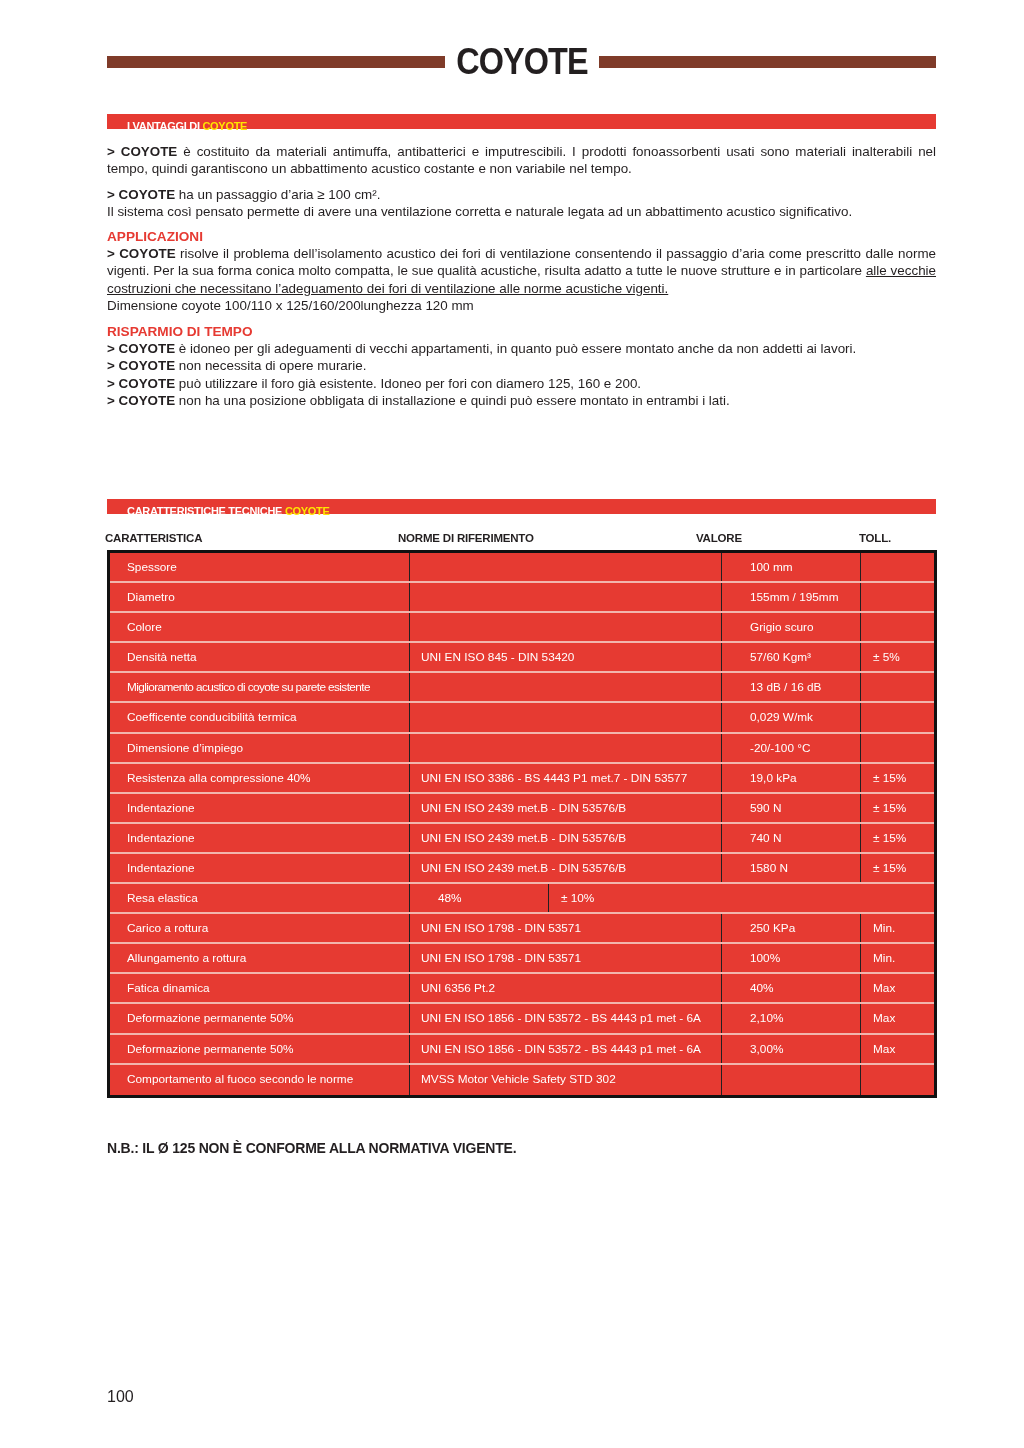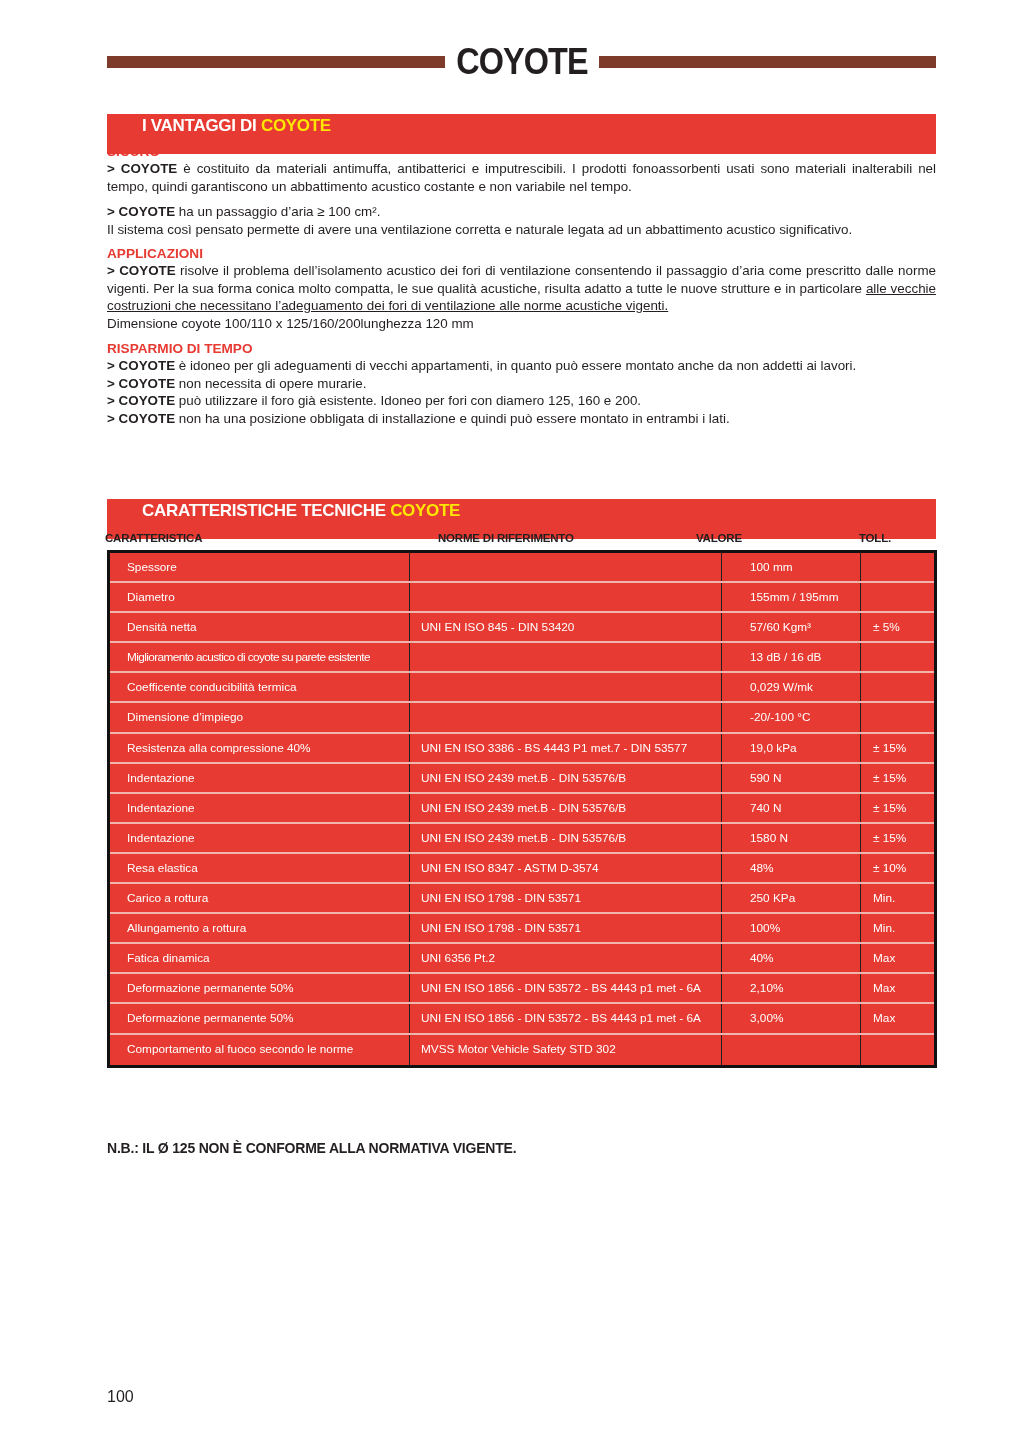--- a/index.html
+++ b/index.html
@@ -2,21 +2,21 @@
 <html><head>
   <meta charset="utf-8">
   <style>
     html, body { margin: 0; padding: 0; background: #ffffff; }
     body { width: 1024px; height: 1448px; position: relative; font-family: "Liberation Sans", sans-serif; color: #231f20; overflow: hidden; }
 
     .title-row { position: absolute; left: 107px; top: 40px; width: 829px; height: 44px; display: flex; align-items: center; }
     .title-bar { flex: 1; height: 12px; background: #7f3b29; }
     .title-text { font-family: "Liberation Sans", sans-serif; font-weight: bold; font-size: 36px; letter-spacing: -1px; padding: 0 4px; color: #231f20; transform: scaleX(0.9); transform-origin: center; line-height: 44px; }
 
-    .section-band { position: absolute; left: 107px; width: 829px; height: 40px; background: #e63a32; color: #ffffff; font-weight: bold; font-size: 17px; line-height: 24px; padding-left: 35px; box-sizing: border-box; letter-spacing: -0.3px; }
+    .section-band { position: absolute; left: 107px; width: 829px; height: 15px; background: #e63a32; color: #ffffff; font-weight: bold; font-size: 11px; line-height: 24px; padding-left: 20px; box-sizing: border-box; letter-spacing: -0.3px; }
     .section-band .accent { color: #ffe600; }
 
     .body-text { position: absolute; left: 107px; width: 829px; font-size: 13.4px; line-height: 17.4px; text-align: justify; color: #231f20; }
     .body-text p { margin: 0; }
     .body-text .h { color: #e63a32; font-weight: bold; font-size: 13.6px; }
     .body-text b { font-weight: bold; }
     .body-text .u { text-decoration: underline; }
     .gap { height: 8px; }
 
     .col-head { position: absolute; top: 532px; font-weight: bold; font-size: 11.5px; color: #231f20; letter-spacing: -0.2px; }
@@ -40,21 +40,20 @@
   <div class="title-bar"></div>
   <div class="title-text">COYOTE</div>
   <div class="title-bar"></div>
 </div>
 
 <div class="section-band" style="top:114px;">
   <span>I VANTAGGI DI </span><span class="accent">COYOTE</span>
 </div>
 
 <div class="body-text" style="top:143px;">
-  <p class="h">SICURO</p>
   <p><b>&gt; COYOTE</b><span> è costituito da materiali antimuffa, antibatterici e imputrescibili. I prodotti fonoassorbenti usati sono materiali inalterabili nel tempo, quindi garantiscono un abbattimento acustico costante e non variabile nel tempo.</span></p>
   <div class="gap"></div>
   <p><b>&gt; COYOTE</b><span> ha un passaggio d’aria ≥ 100 cm².</span></p>
   <p>Il sistema così pensato permette di avere una ventilazione corretta e naturale legata ad un abbattimento acustico significativo.</p>
   <div class="gap" style="height:7px;"></div>
   <p class="h">APPLICAZIONI</p>
   <p><b>&gt; COYOTE</b><span> risolve il problema dell’isolamento acustico dei fori di ventilazione consentendo il passaggio d’aria come prescritto dalle norme vigenti. Per la sua forma conica molto compatta, le sue qualità acustiche, risulta adatto a tutte le nuove strutture e in particolare </span><span class="u">alle vecchie costruzioni che necessitano l’adeguamento dei fori di ventilazione alle norme acustiche vigenti.</span></p>
   <p>Dimensione coyote 100/110 x 125/160/200lunghezza 120 mm</p>
   <div class="gap"></div>
   <p class="h">RISPARMIO DI TEMPO</p>
@@ -62,35 +61,41 @@
   <p><b>&gt; COYOTE</b><span> non necessita di opere murarie.</span></p>
   <p><b>&gt; COYOTE</b><span> può utilizzare il foro già esistente. Idoneo per fori con diamero 125, 160 e 200.</span></p>
   <p><b>&gt; COYOTE</b><span> non ha una posizione obbligata di installazione e quindi può essere montato in entrambi i lati.</span></p>
 </div>
 
 <div class="section-band" style="top:499px;">
   <span>CARATTERISTICHE TECNICHE </span><span class="accent">COYOTE</span>
 </div>
 
 <div class="col-head" style="left:105px;">CARATTERISTICA</div>
-<div class="col-head" style="left:398px;margin-left:40px;">NORME DI RIFERIMENTO</div>
+<div class="col-head" style="left:398px;">NORME DI RIFERIMENTO</div>
 <div class="col-head" style="left:696px;">VALORE</div>
 <div class="col-head" style="left:859px;">TOLL.</div>
 
 <div class="spec-table" id="spec-table">
     <div class="spec-row">
       <div class="spec-cell c1">Spessore</div>
       <div class="spec-cell c2"></div>
       <div class="spec-cell c3">100 mm</div>
       <div class="spec-cell c4"></div>
     </div>
     <div class="spec-row">
       <div class="spec-cell c1">Diametro</div>
       <div class="spec-cell c2"></div>
       <div class="spec-cell c3">155mm / 195mm</div>
+      <div class="spec-cell c4"></div>
+    </div>
+    <div class="spec-row">
+      <div class="spec-cell c1">Colore</div>
+      <div class="spec-cell c2"></div>
+      <div class="spec-cell c3">Grigio scuro</div>
       <div class="spec-cell c4"></div>
     </div>
     <div class="spec-row">
       <div class="spec-cell c1">Densità netta</div>
       <div class="spec-cell c2">UNI EN ISO 845 - DIN 53420</div>
       <div class="spec-cell c3">57/60 Kgm³</div>
       <div class="spec-cell c4">± 5%</div>
     </div>
     <div class="spec-row">
       <div class="spec-cell c1" style="letter-spacing: -0.6px;">Miglioramento acustico di coyote su parete esistente</div>
@@ -129,21 +134,20 @@
       <div class="spec-cell c4">± 15%</div>
     </div>
     <div class="spec-row">
       <div class="spec-cell c1">Indentazione</div>
       <div class="spec-cell c2">UNI EN ISO 2439 met.B - DIN 53576/B</div>
       <div class="spec-cell c3">1580 N</div>
       <div class="spec-cell c4">± 15%</div>
     </div>
     <div class="spec-row">
       <div class="spec-cell c1">Resa elastica</div>
-      <div class="spec-cell c2">UNI EN ISO 8347 - ASTM D-3574</div>
       <div class="spec-cell c3">48%</div>
       <div class="spec-cell c4">± 10%</div>
     </div>
     <div class="spec-row">
       <div class="spec-cell c1">Carico a rottura</div>
       <div class="spec-cell c2">UNI EN ISO 1798 - DIN 53571</div>
       <div class="spec-cell c3">250 KPa</div>
       <div class="spec-cell c4">Min.</div>
     </div>
     <div class="spec-row">

